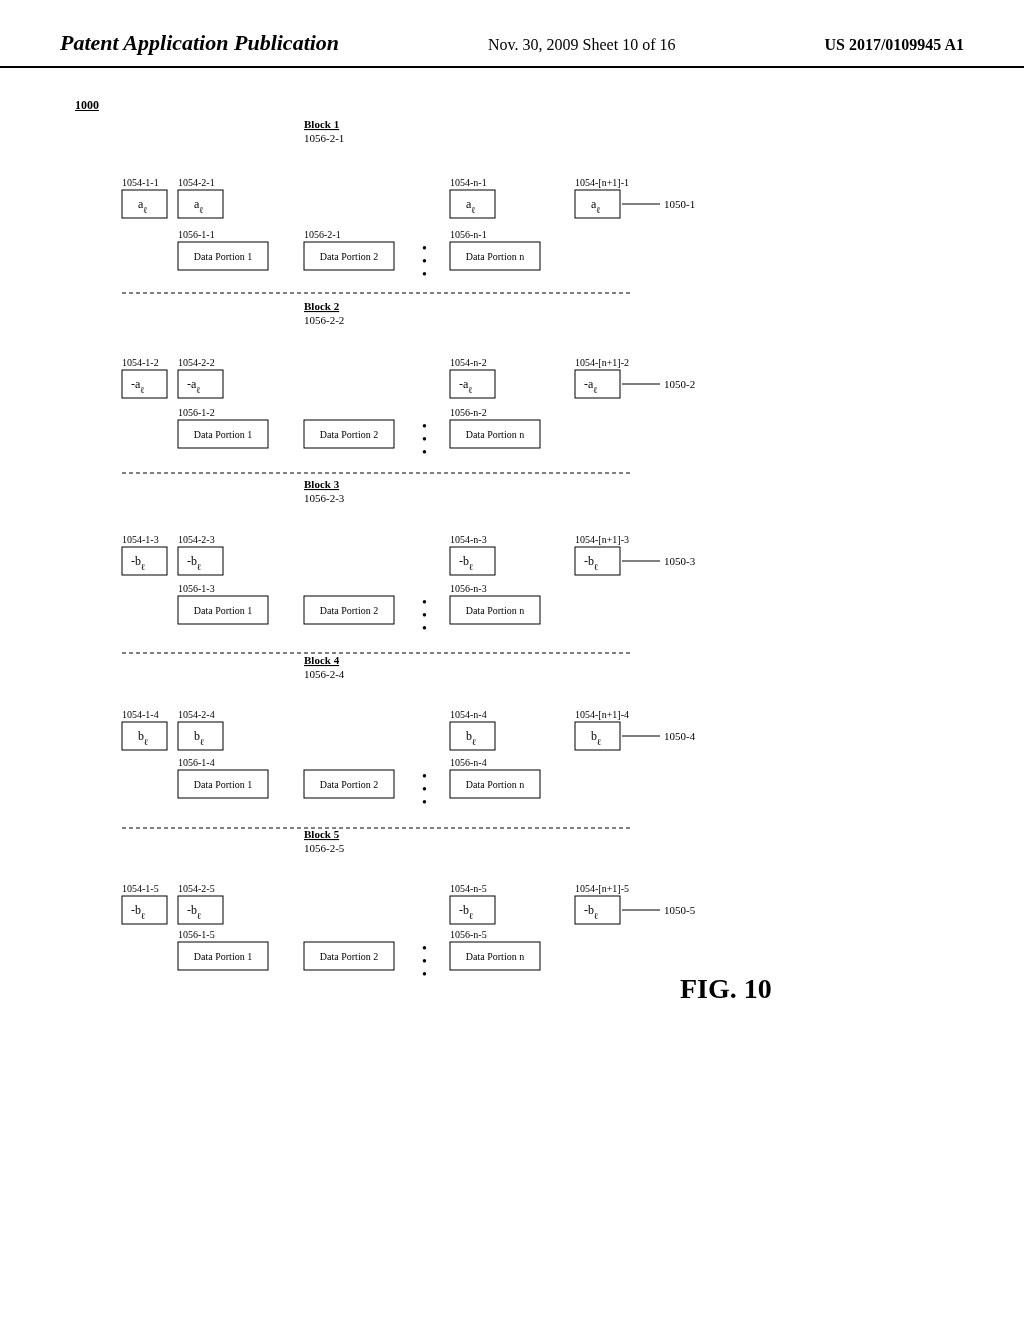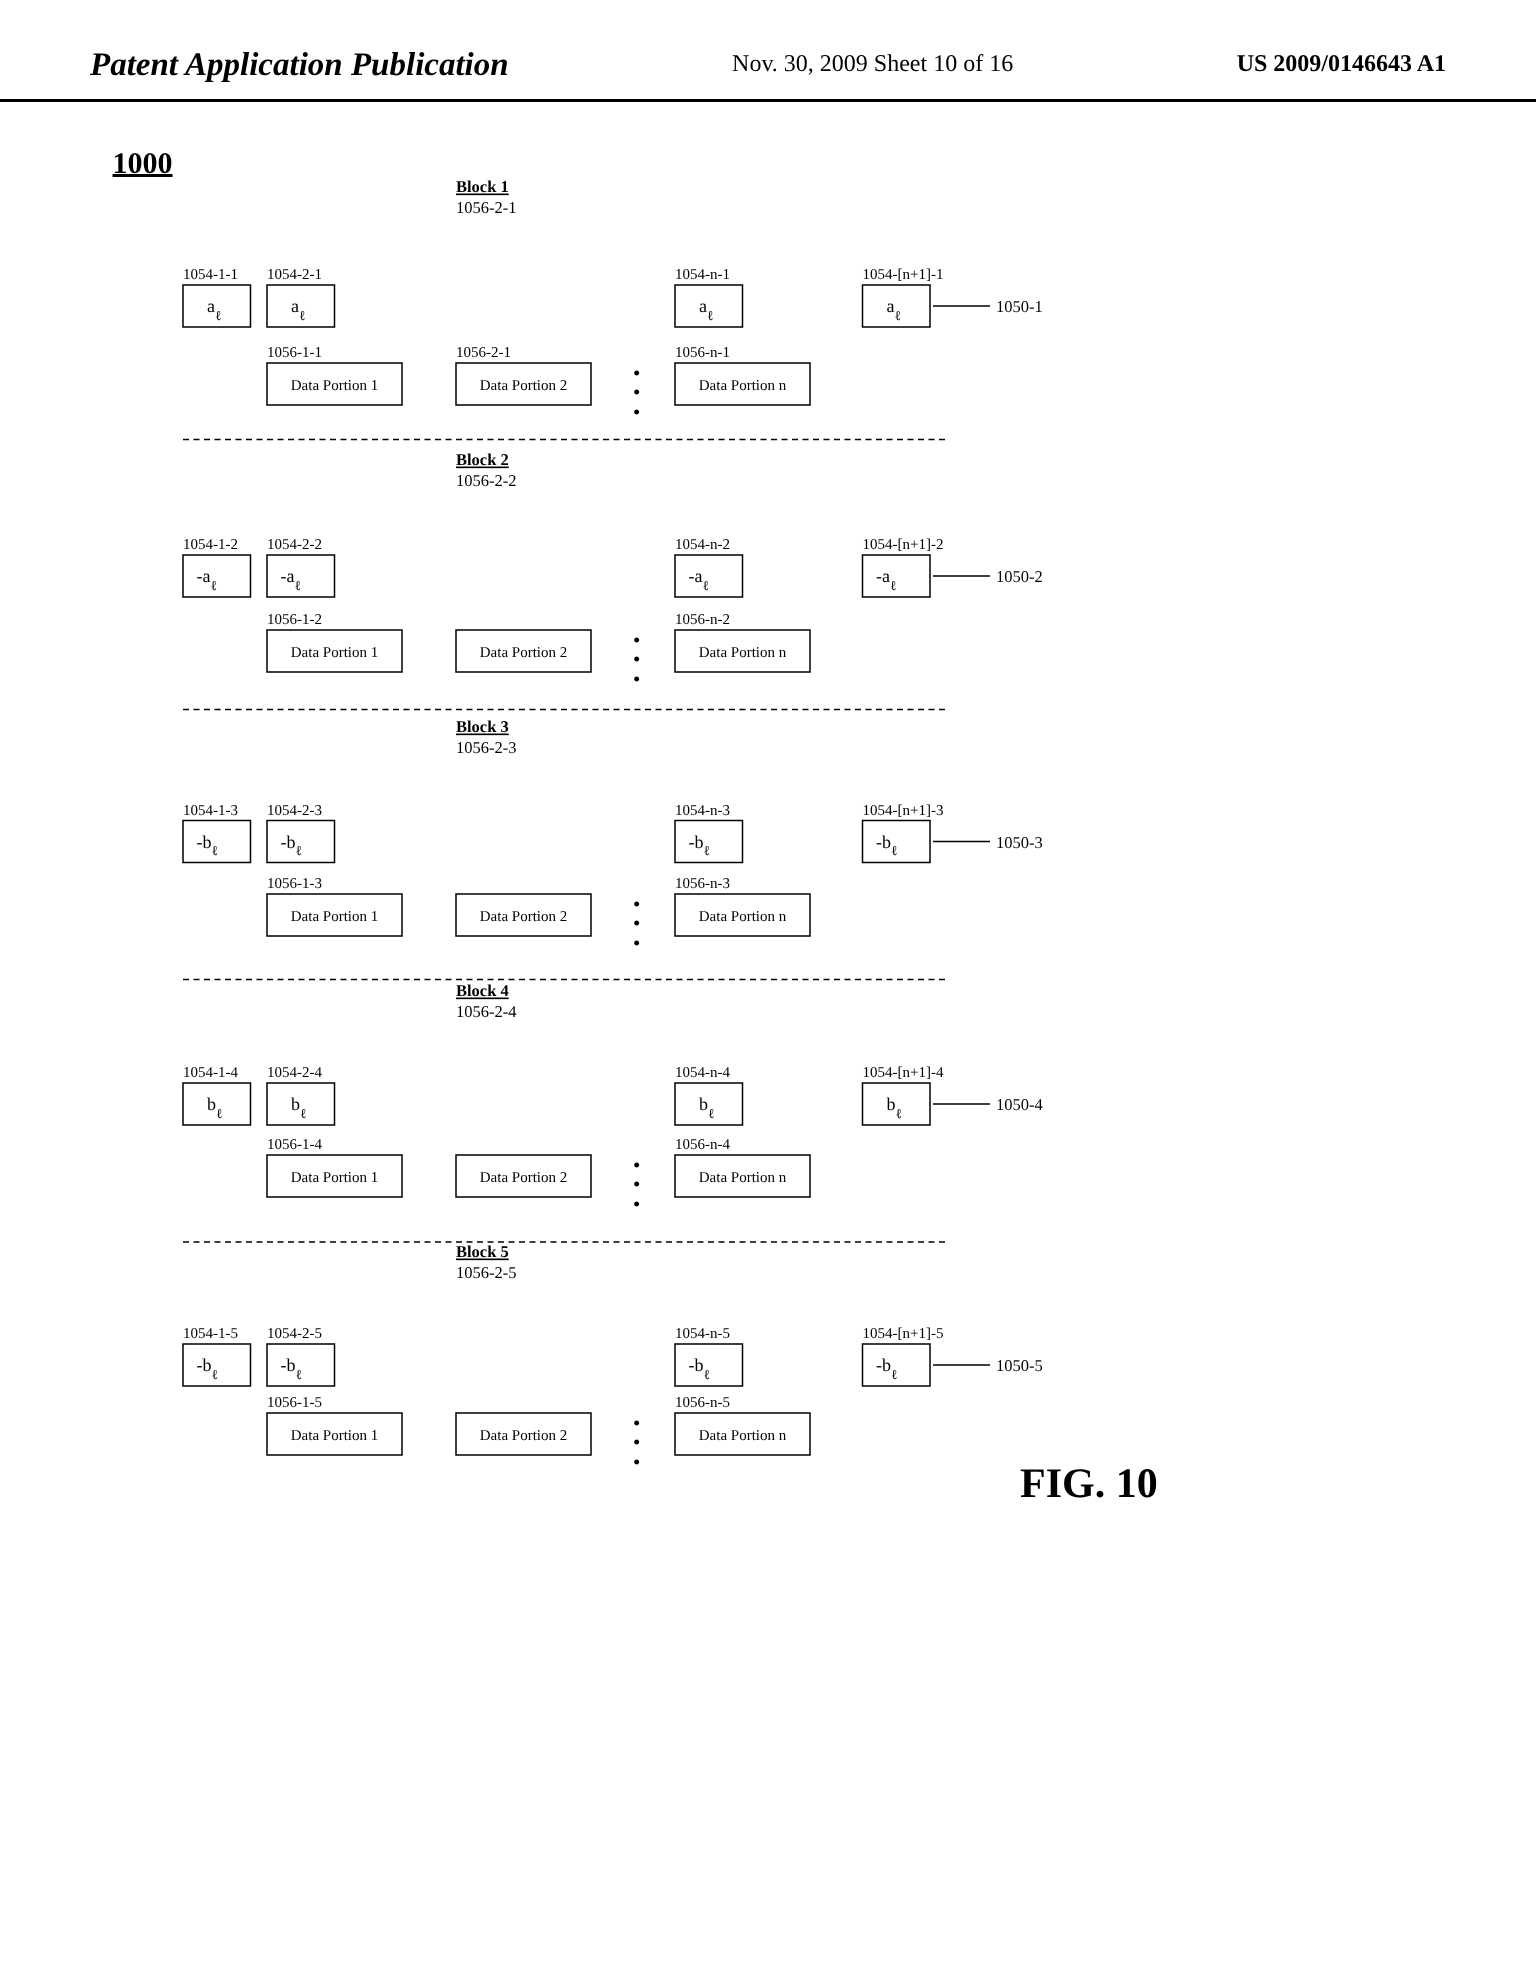--- a/index.html
+++ b/index.html
@@ -8,21 +8,21 @@
       height: 1320px;
       background: #fff;
       font-family: 'Times New Roman', Times, serif;
       position: relative;
       overflow: hidden;
     }
 
     .header {
       display: flex;
       justify-content: space-between;
-      align-items: flex-start;
+      align-items: center;
       padding: 30px 60px 10px 60px;
       border-bottom: 2px solid #000;
     }
 
     .header-left {
       font-size: 22px;
       font-weight: bold;
       font-style: italic;
     }
 
@@ -42,26 +42,26 @@
       padding: 20px 40px 20px 60px;
       position: relative;
     }
   </style>
 </head>
 <body>
 
 <div class="header">
   <div class="header-left">Patent Application Publication</div>
   <div class="header-center">Nov. 30, 2009   Sheet 10 of 16</div>
-  <div class="header-right">US 2009/0146643 A1</div>
+  <div class="header-right">US 2017/0109945 A1</div>
 </div>
 
 <div class="main-content">
   
-  <div style="position:absolute; left:75px; top:30px; font-size:20px; font-weight:bold; text-decoration:underline;">1000</div>
+  <div style="position:absolute; left:75px; top:30px; font-size:12px; font-weight:bold; text-decoration:underline;">1000</div>
 
   
   <svg width="960" height="1180" viewBox="0 0 960 1180" style="margin-top:10px;">
 
     <text x="244" y="30" font-family="Times New Roman" font-size="11" font-weight="bold" text-decoration="underline">Block 1</text>
     <text x="244" y="44" font-family="Times New Roman" font-size="11">1056-2-1</text>
 
     <text x="62" y="88" font-family="Times New Roman" font-size="10">1054-1-1</text>
 
     <rect x="62" y="92" width="45" height="28" fill="white" stroke="black" stroke-width="1"></rect>

